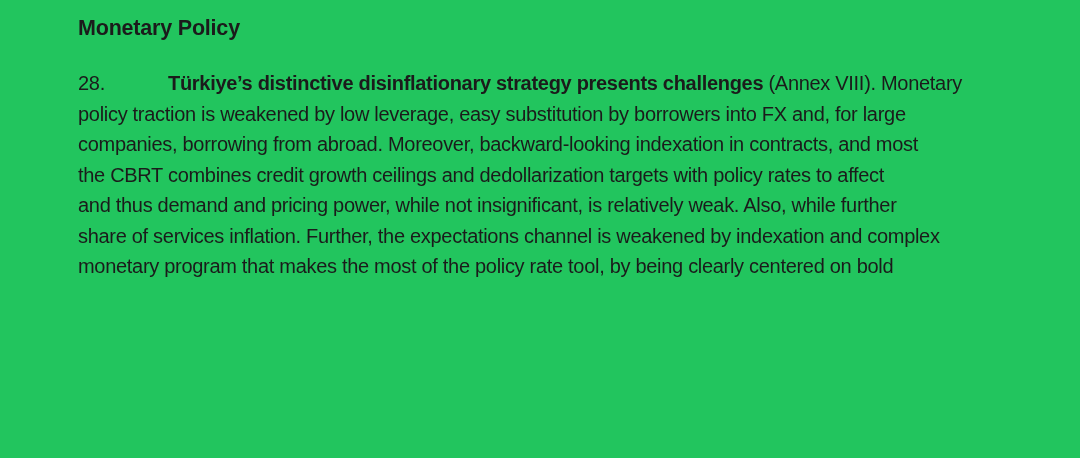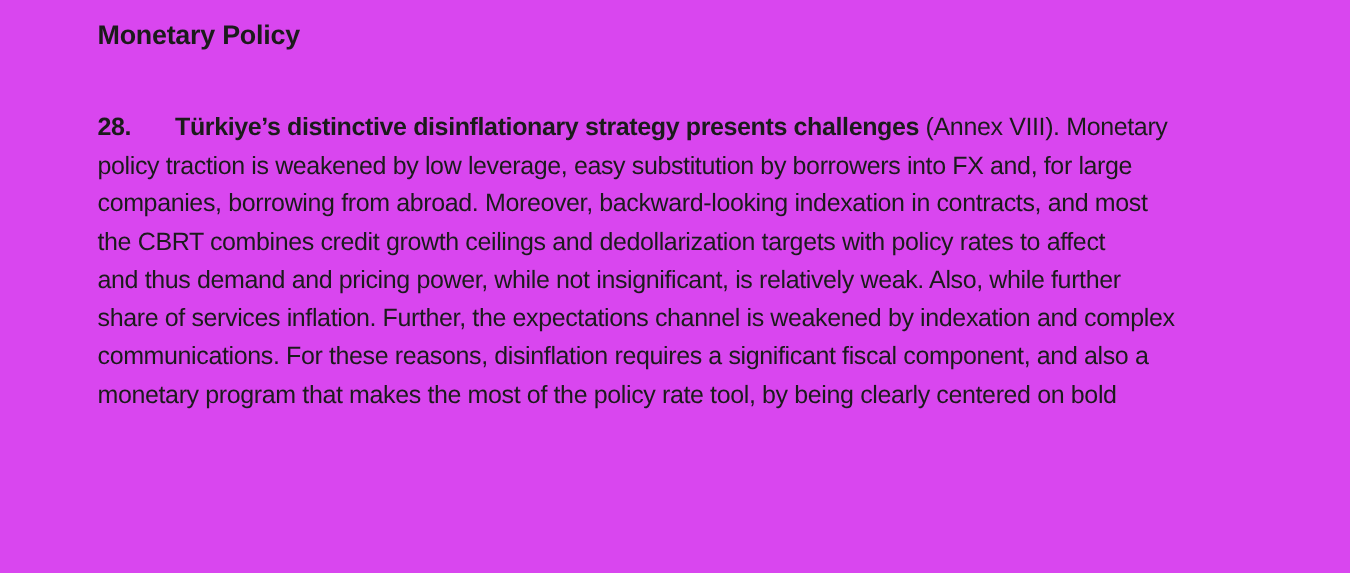--- a/index.html
+++ b/index.html
@@ -1,20 +1,20 @@
 <!DOCTYPE html>
 <html><head>
 <meta charset="utf-8">
 <style>
   * { box-sizing: border-box; margin: 0; padding: 0; }
   html, body { background: #ffffff; }
   .page {
     width: 1080px;
     height: 458px;
-    background: #d946ef;
+    background: #22c55e;
     overflow: hidden;
     font-family: "Liberation Sans", "DejaVu Sans", sans-serif;
     color: #1b1b1b;
   }
   .content {
     padding: 14px 28px 0 78px;
   }
   .section-heading {
     font-size: 21.5px;
     line-height: 28px;
@@ -26,35 +26,33 @@
     font-size: 20px;
     letter-spacing: -0.3px;
   }
   .line {
     line-height: 30.5px;
     white-space: pre;
   }
   .para-number {
     display: inline-block;
     width: 62px;
-    font-weight: 700;
-    margin-top: 19px;
+    font-weight: 400;
   }
-  .bold { font-weight: 700; }
+  .bold { font-weight: 700; margin-left: 28px; }
 </style>
 </head>
 <body>
 
 <div class="page">
   <div class="content">
     <div class="section-heading">Monetary Policy</div>
     <div class="para">
         <div class="line"><span class="para-number">28.</span><span class="seg bold">Türkiye’s distinctive disinflationary strategy presents challenges</span><span class="seg"> (Annex VIII). Monetary</span></div>
         <div class="line"><span class="seg">policy traction is weakened by low leverage, easy substitution by borrowers into FX and, for large</span></div>
         <div class="line"><span class="seg">companies, borrowing from abroad. Moreover, backward-looking indexation in contracts, and most</span></div>
         <div class="line"><span class="seg">the CBRT combines credit growth ceilings and dedollarization targets with policy rates to affect</span></div>
         <div class="line"><span class="seg">and thus demand and pricing power, while not insignificant, is relatively weak. Also, while further</span></div>
         <div class="line"><span class="seg">share of services inflation. Further, the expectations channel is weakened by indexation and complex</span></div>
-        <div class="line"><span class="seg">communications. For these reasons, disinflation requires a significant fiscal component, and also a</span></div>
         <div class="line"><span class="seg">monetary program that makes the most of the policy rate tool, by being clearly centered on bold</span></div>
       </div>
   </div>
 </div>
 
 </body></html>

